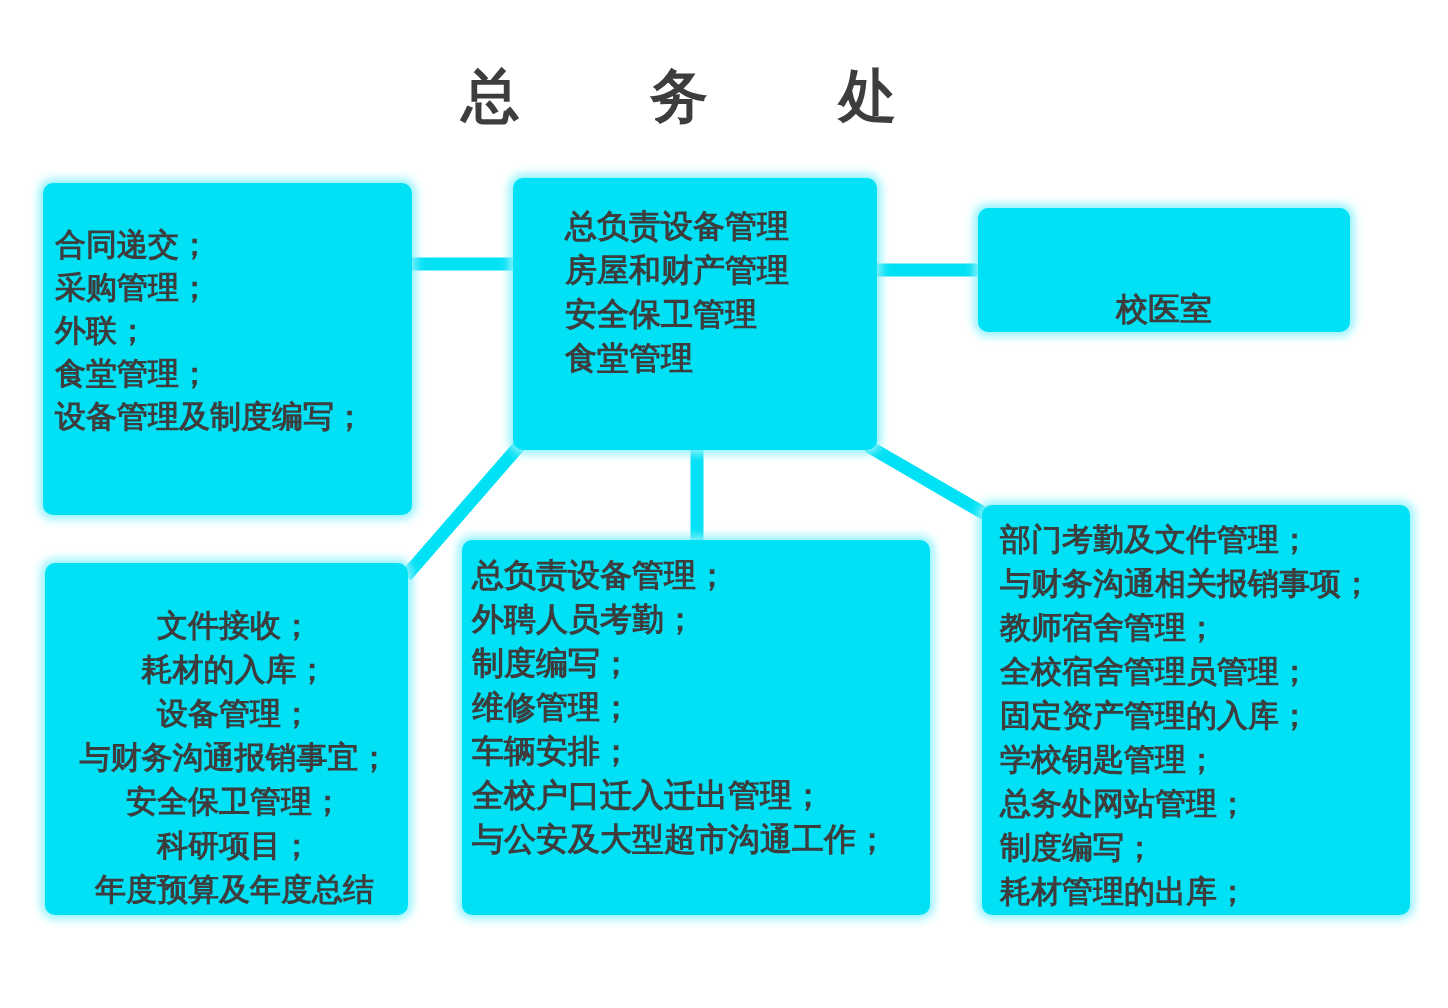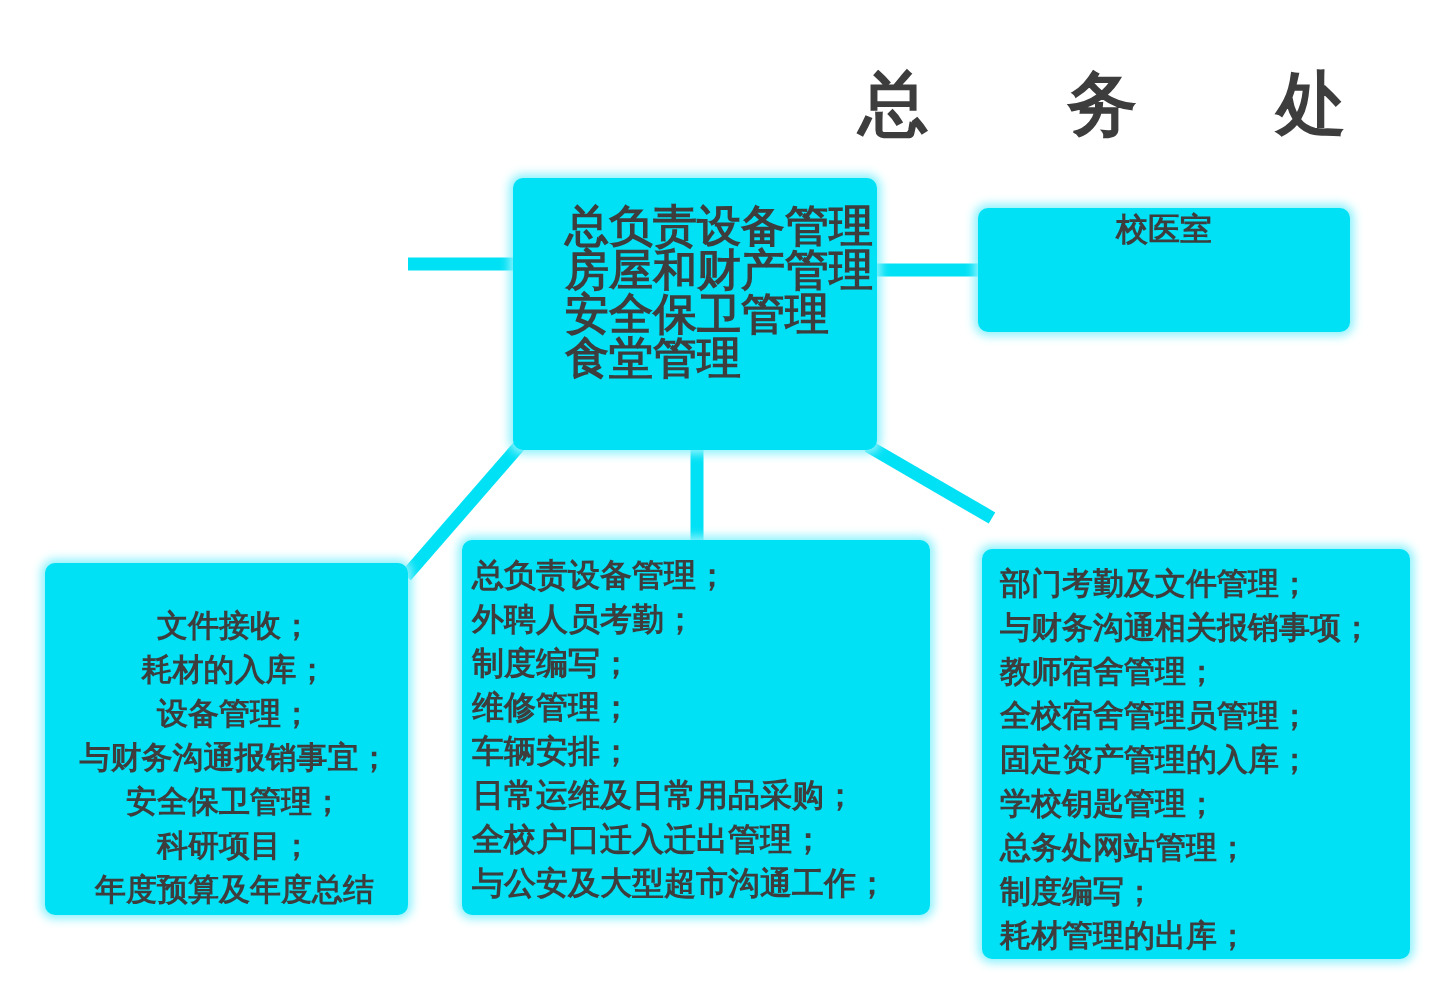--- a/index.html
+++ b/index.html
@@ -12,23 +12,23 @@
   body {
     font-family: "DejaVu Sans", "Liberation Sans", sans-serif;
     width: 1448px; height: 1008px;
     position: relative;
     overflow: hidden;
   }
   .canvas { position: absolute; inset: 0; width: 1448px; height: 1008px; }
 
   .title {
     position: absolute;
-    left: 0; right: 72px; top: 58px;
-    text-align: right;
-    font-size: 70px;
+    left: 0; right: 60px; top: 58px;
+    text-align: center;
+    font-size: 58px;
     font-weight: bold;
     letter-spacing: 30px;
     color: var(--text-color);
     white-space: pre;
   }
 
   .connectors {
     position: absolute; left: 0; top: 0;
     width: 1448px; height: 1008px;
     z-index: 0;
@@ -52,27 +52,27 @@
   .box-left-top {
     left: 43px; top: 183px; width: 369px; height: 332px;
     padding: 40px 0 0 12px;
     font-size: 31px;
   }
   .box-left-top .line { line-height: 43px; }
 
   .box-center {
     left: 513px; top: 178px; width: 364px; height: 272px;
     padding: 26px 0 0 52px;
-    font-size: 44px;
+    font-size: 32px;
   }
   .box-center .line { line-height: 44px; }
 
   .box-clinic {
     left: 978px; top: 208px; width: 372px; height: 124px;
-    display: flex; align-items: flex-start; justify-content: center;
+    display: flex; align-items: flex-end; justify-content: center;
     font-size: 32px;
   }
 
   .box-bottom-left {
     left: 45px; top: 563px; width: 363px; height: 352px;
     padding: 40px 0 0 16px;
     font-size: 31px;
     text-align: center;
   }
   .box-bottom-left .line { line-height: 44px; }
@@ -81,39 +81,45 @@
     left: 462px; top: 540px; width: 468px; height: 375px;
     padding: 13px 0 0 10px;
     font-size: 32px;
   }
   .box-bottom-center .line { line-height: 44px; }
 
   .box-bottom-right {
     left: 982px; top: 505px; width: 428px; height: 410px;
     padding: 12px 0 0 18px;
     font-size: 31px;
-    margin-top: 44px;
   }
   .box-bottom-right .line { line-height: 44px; }
 </style>
 </head>
 <body>
 
 <div class="canvas">
 
   <h1 class="title">总  务  处</h1>
 
   <svg class="connectors" viewBox="0 0 1448 1008" xmlns="http://www.w3.org/2000/svg">
     <line x1="408" y1="264" x2="517" y2="264"></line>
     <line x1="873" y1="270" x2="985" y2="270"></line>
     <line x1="519" y1="446" x2="406" y2="576"></line>
     <line x1="697" y1="446" x2="697" y2="546"></line>
     <line x1="868" y1="446" x2="992" y2="518"></line>
   </svg>
 
+  <div class="box box-left-top">
+      <div class="line">合同递交；</div>
+      <div class="line">采购管理；</div>
+      <div class="line">外联；</div>
+      <div class="line">食堂管理；</div>
+      <div class="line">设备管理及制度编写；</div>
+    </div>
 
   <div class="box box-center">
       <div class="line">总负责设备管理</div>
       <div class="line">房屋和财产管理</div>
       <div class="line">安全保卫管理</div>
       <div class="line">食堂管理</div>
     </div>
 
   <div class="box box-clinic">
     <span>校医室</span>
@@ -128,21 +134,20 @@
       <div class="line">科研项目；</div>
       <div class="line">年度预算及年度总结</div>
     </div>
 
   <div class="box box-bottom-center">
       <div class="line">总负责设备管理；</div>
       <div class="line">外聘人员考勤；</div>
       <div class="line">制度编写；</div>
       <div class="line">维修管理；</div>
       <div class="line">车辆安排；</div>
-      <div class="line">日常运维及日常用品采购；</div>
       <div class="line">全校户口迁入迁出管理；</div>
       <div class="line">与公安及大型超市沟通工作；</div>
     </div>
 
   <div class="box box-bottom-right">
       <div class="line">部门考勤及文件管理；</div>
       <div class="line">与财务沟通相关报销事项；</div>
       <div class="line">教师宿舍管理；</div>
       <div class="line">全校宿舍管理员管理；</div>
       <div class="line">固定资产管理的入库；</div>

